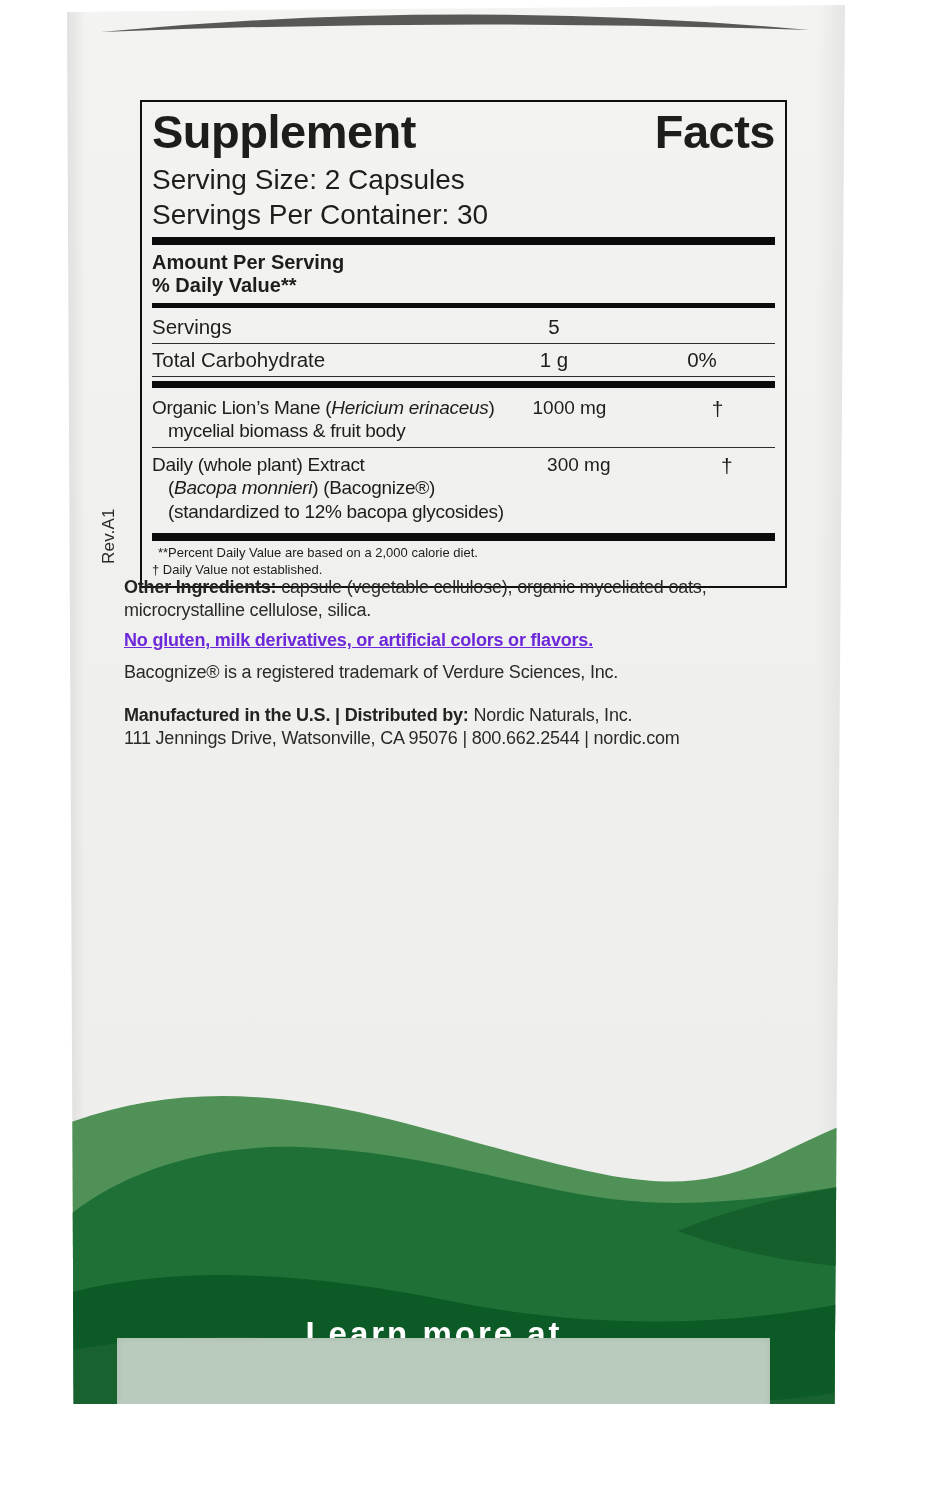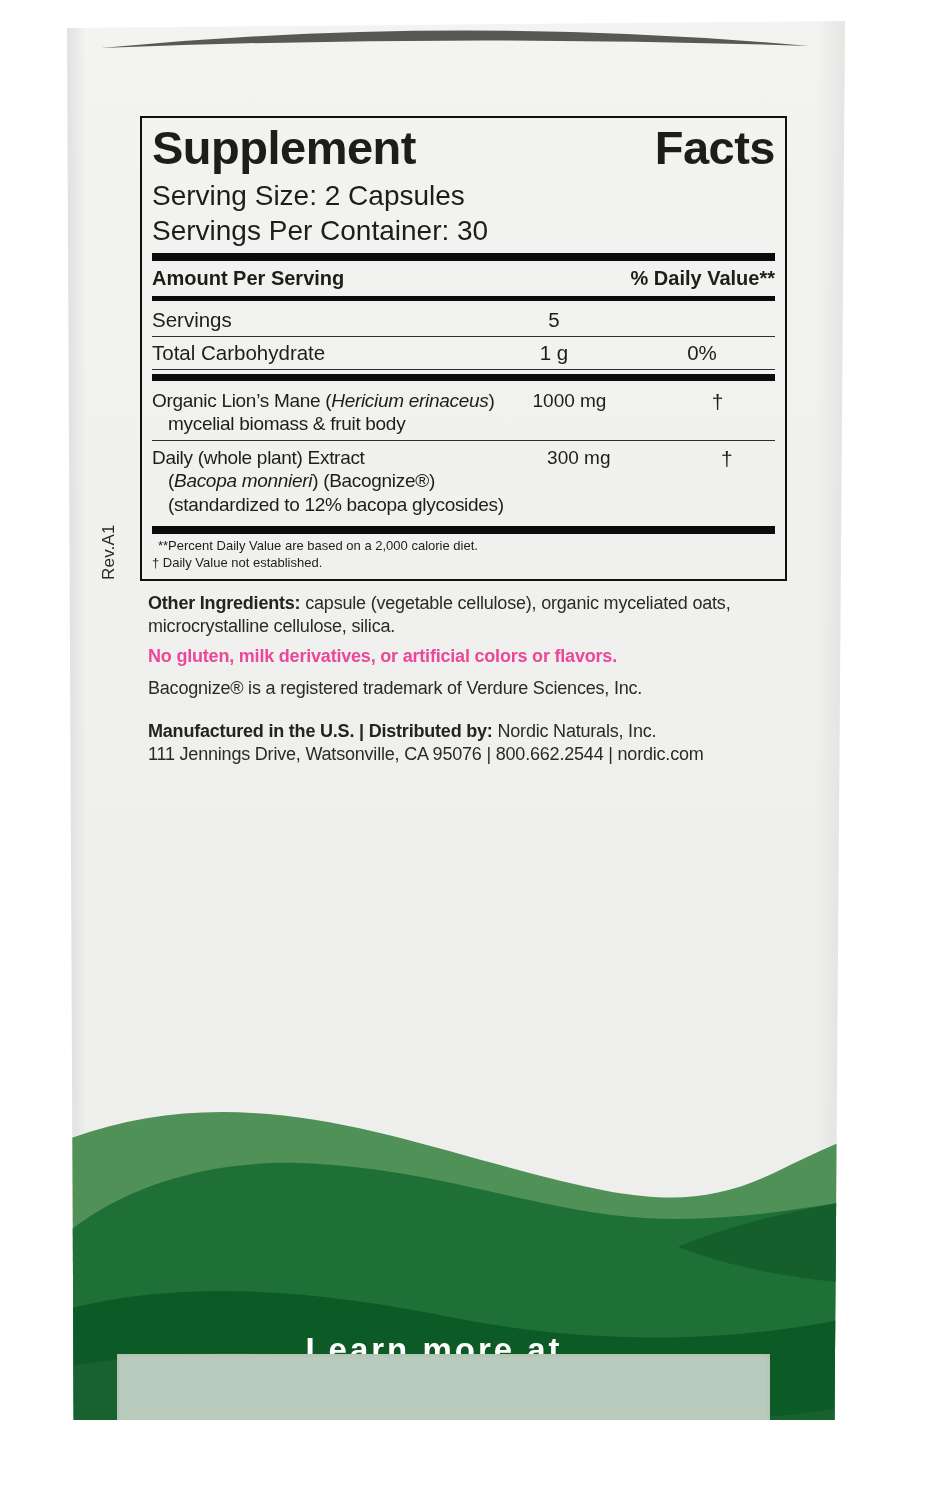--- a/index.html
+++ b/index.html
@@ -1,17 +1,17 @@
 <!DOCTYPE html>
 <html><head>
 <meta charset="utf-8">
 <style>
   html,body{margin:0;padding:0;background:#ffffff;}
   .canvas{
-    position:relative;width:941px;height:1404px;margin:16px auto;
+    position:relative;width:941px;height:1404px;margin:0 auto;
     background:#ffffff;overflow:hidden;
     font-family:"Liberation Sans", sans-serif;color:#1d1d1b;
   }
   
   .ground-shadow{
     position:absolute;left:70px;top:1458px;width:780px;height:40px;
     background:radial-gradient(ellipse 50% 100% at 50% 0%, rgba(0,0,0,0.28), rgba(0,0,0,0.0) 70%);
   }
   
   .box{
@@ -33,36 +33,36 @@
     position:absolute;left:140px;top:100px;width:623px;
     border:2.5px solid #101010;padding:4px 10px 8px 10px;background:transparent;
   }
   .sf-title{display:flex;justify-content:space-between;align-items:baseline;
     font-size:47px;font-weight:800;letter-spacing:-0.5px;line-height:1.02;margin:2px 0 6px 0;}
   .sf-serving{font-size:28px;line-height:1.25;}
   .bar{background:#0b0b0b;}
   .bar8{height:8px;margin:5px 0 3px 0;}
   .bar5{height:5px;margin:3px 0;}
   .bar7{height:7px;margin:4px 0 3px 0;}
-  .hdr-row{display:flex;justify-content:space-between;font-weight:700;font-size:20px;padding:3px 0;}
+  .hdr-row{display:flex;justify-content:space-between;font-weight:700;font-size:20px;padding:3px 0;flex-direction:column;}
   .sep{border-top:1px solid #2e2e2e;}
   .nrow{display:grid;grid-template-columns:1fr 150px 146px;align-items:baseline;padding:4px 0;font-size:20.5px;}
   .nrow .amt,.nrow .dv{text-align:center;}
   .irow{display:grid;grid-template-columns:1fr 150px 146px;align-items:start;padding:5px 0;font-size:19px;line-height:1.22;}
   .irow .amt,.irow .dv{text-align:center;}
   .ing-name{white-space:nowrap;letter-spacing:-0.3px;}
   .ing-sub{margin-left:16px;letter-spacing:-0.3px;white-space:nowrap;}
   .dagger{font-size:21px;}
   .fnote{font-size:13px;line-height:1.24;}
   .fnote1{margin:4px 0 0 6px;}
   .fnote2{margin:1px 0 0 0;}
   
-  .blk{position:absolute;left:148px;width:660px;font-size:18px;line-height:1.3;letter-spacing:-0.2px;color:#2a2a28;}
+  .blk{position:absolute;left:124px;width:660px;font-size:18px;line-height:1.3;letter-spacing:-0.2px;color:#2a2a28;}
   .b-other{top:576px;}
-  .b-gluten{top:629px;font-weight:700;color:#ec4899;}
+  .b-gluten{top:629px;font-weight:700;color:#6d28d9;text-decoration:underline;}
   .b-tm{top:661px;}
   .b-mfg{top:704px;}
   .bold{font-weight:700;color:#232321;}
   .rev{
     position:absolute;left:99px;top:564px;transform:rotate(-90deg);transform-origin:0 0;
     font-size:17px;color:#2a2a28;white-space:nowrap;letter-spacing:0.2px;
   }
   
   .waves{position:absolute;left:60px;top:1090px;width:790px;height:380px;}
   .inset-panel{

